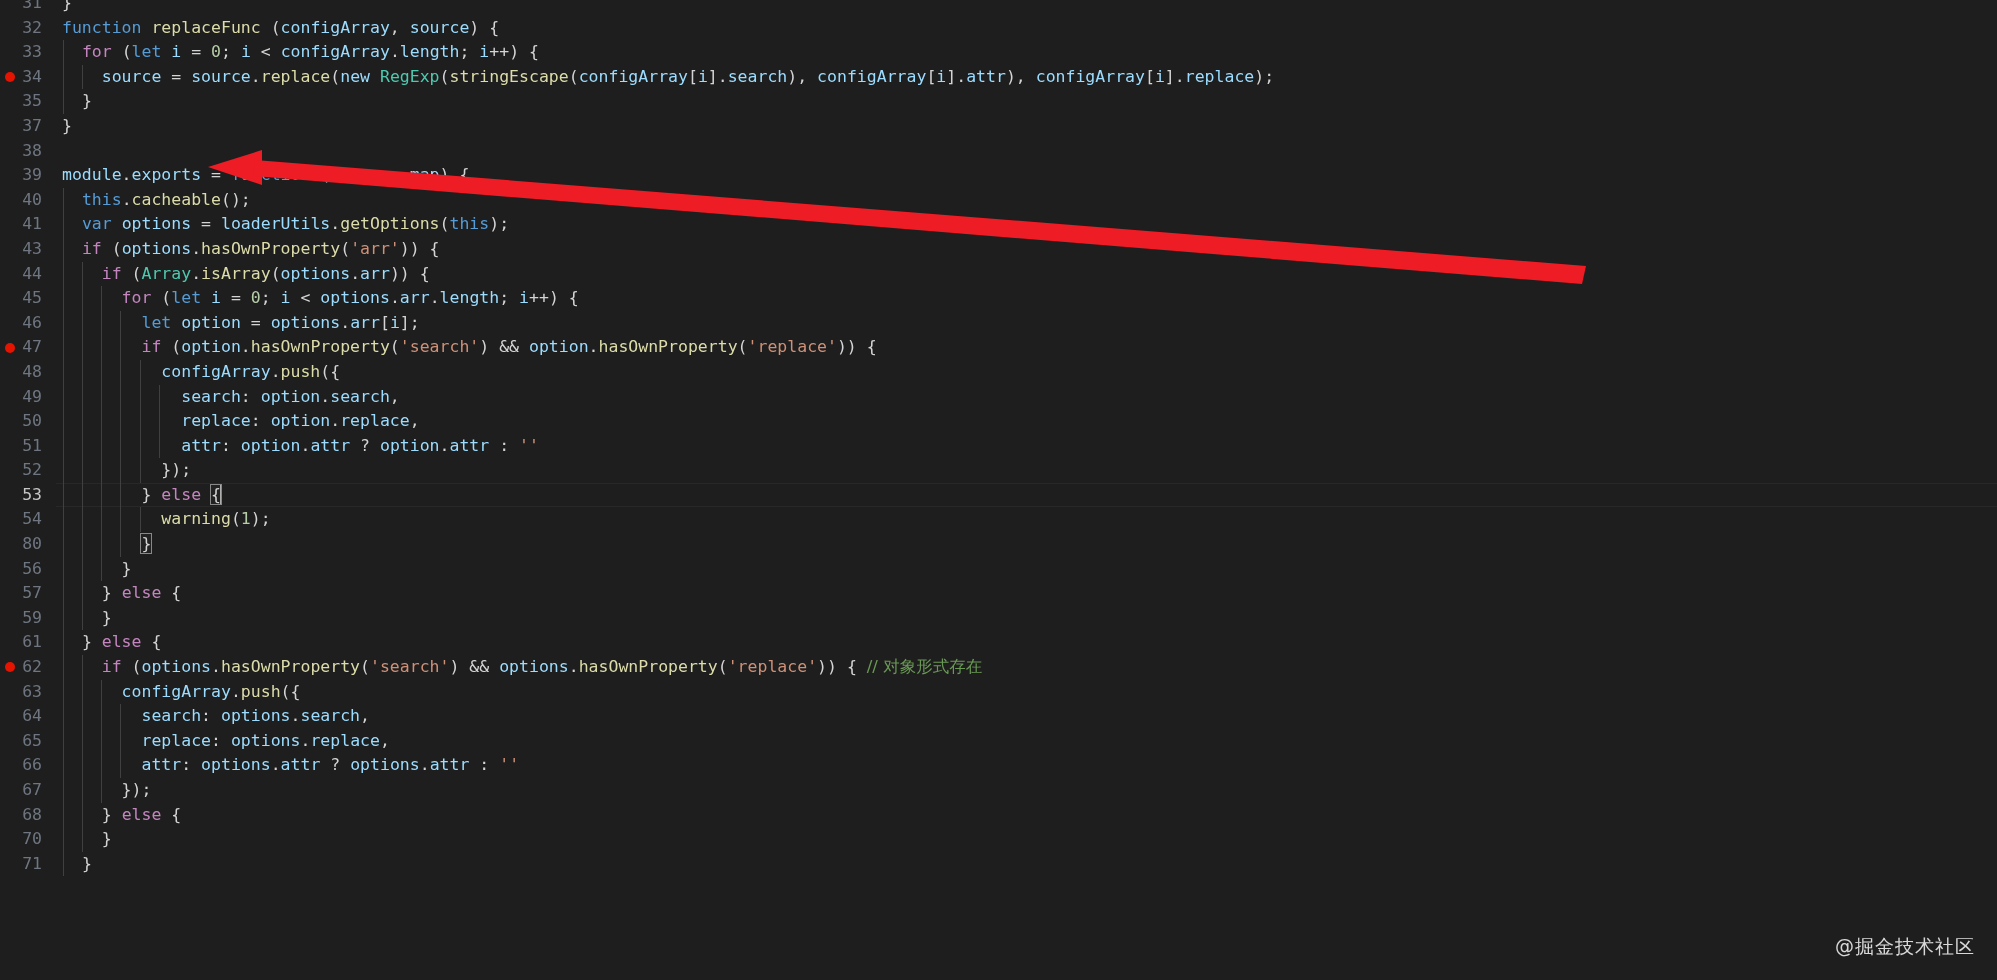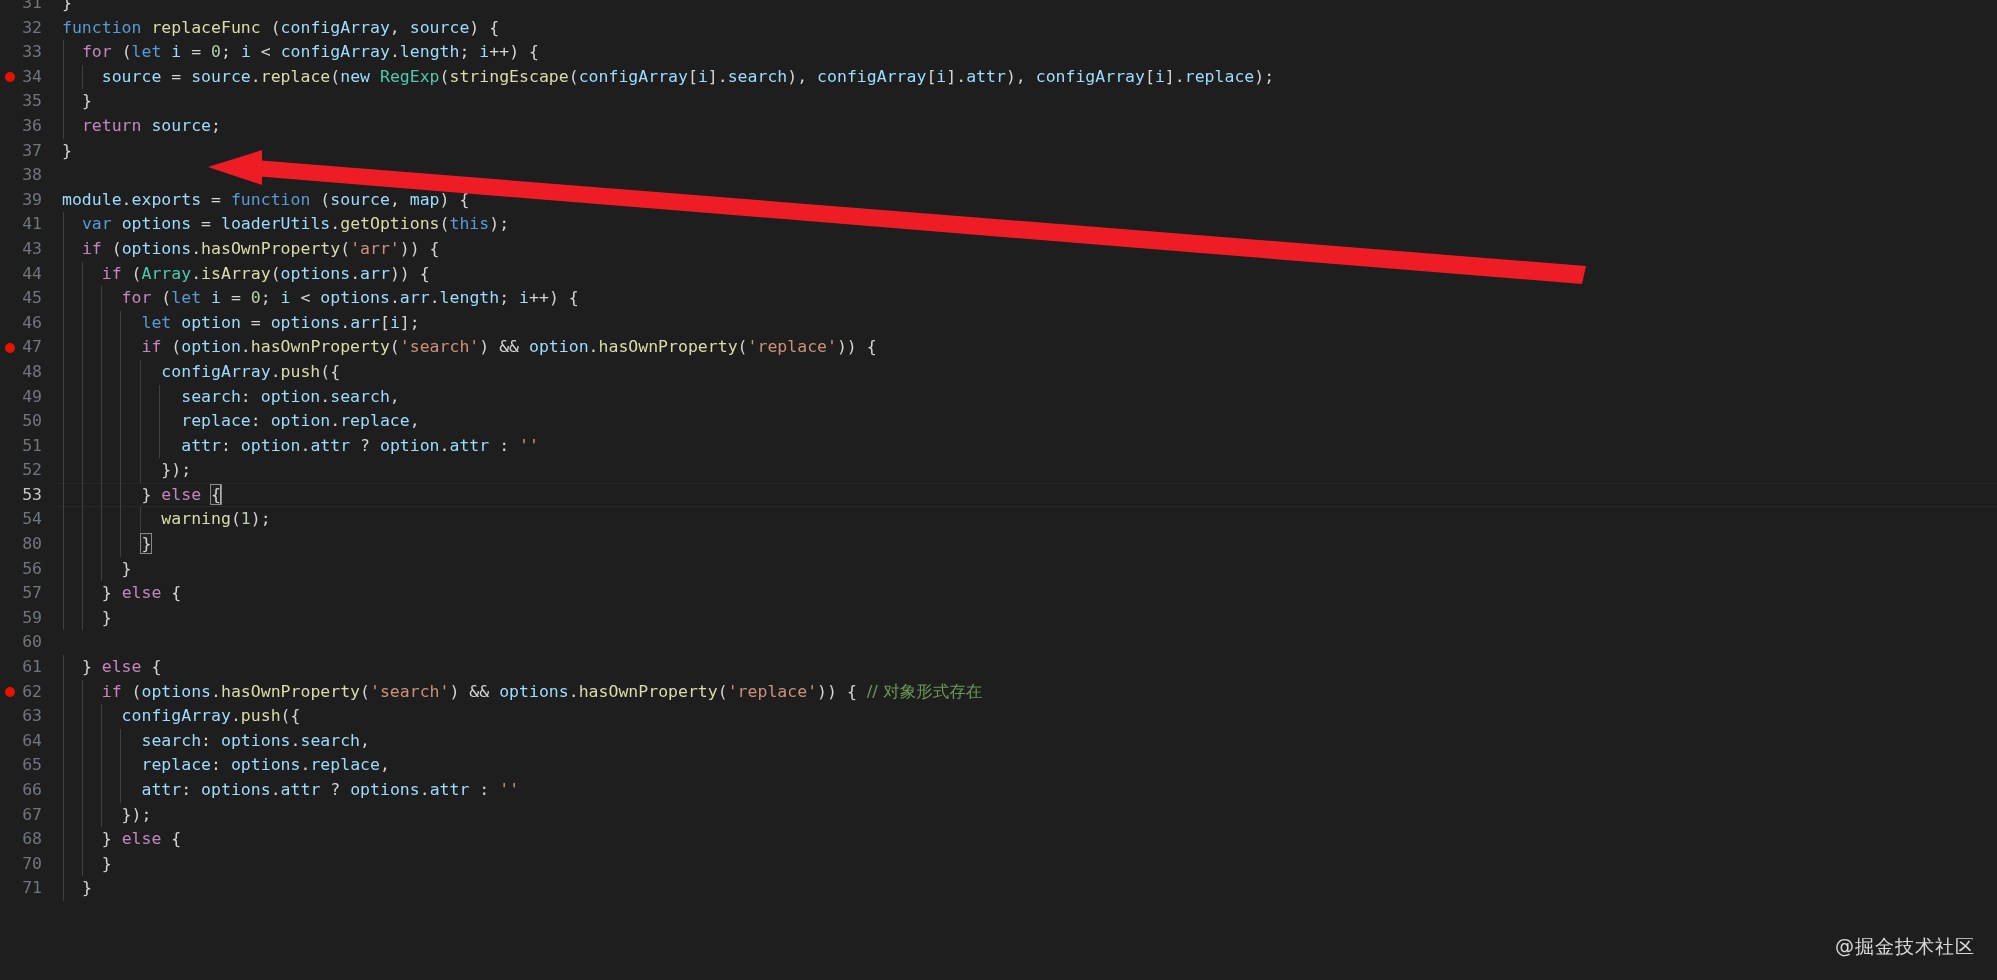--- a/index.html
+++ b/index.html
@@ -146,42 +146,41 @@
 <body>
 
 <div id="editor">
 
   <div class="code-area" id="code-area">
       <div class="row"><div class="gutter">31</div><div class="content" style="padding-left:6px"><span class="pn">}</span></div></div>
       <div class="row"><div class="gutter">32</div><div class="content" style="padding-left:6px"><span class="dcl">function</span> <span class="fn">replaceFunc</span> <span class="pn">(</span><span class="var">configArray</span><span class="pn">,</span> <span class="var">source</span><span class="pn">)</span> <span class="pn">{</span></div></div>
       <div class="row"><div class="ig" style="left:62.5px"></div><div class="gutter">33</div><div class="content" style="padding-left:6px">  <span class="kw">for</span> <span class="pn">(</span><span class="dcl">let</span> <span class="var">i</span> <span class="pn">=</span> <span class="num">0</span><span class="pn">;</span> <span class="var">i</span> <span class="pn">&lt;</span> <span class="var">configArray</span><span class="pn">.</span><span class="var">length</span><span class="pn">;</span> <span class="var">i</span><span class="pn">++)</span> <span class="pn">{</span></div></div>
       <div class="row"><div class="ig" style="left:62.5px"></div><div class="ig" style="left:81.7px"></div><div class="gutter"><span class="bp"></span>34</div><div class="content" style="padding-left:6px">    <span class="var">source</span> <span class="pn">=</span> <span class="var">source</span><span class="pn">.</span><span class="fn">replace</span><span class="pn">(</span><span class="var">new</span> <span class="typ">RegExp</span><span class="pn">(</span><span class="fn">stringEscape</span><span class="pn">(</span><span class="var">configArray</span><span class="pn">[</span><span class="var">i</span><span class="pn">].</span><span class="var">search</span><span class="pn">),</span> <span class="var">configArray</span><span class="pn">[</span><span class="var">i</span><span class="pn">].</span><span class="var">attr</span><span class="pn">),</span> <span class="var">configArray</span><span class="pn">[</span><span class="var">i</span><span class="pn">].</span><span class="var">replace</span><span class="pn">);</span></div></div>
       <div class="row"><div class="ig" style="left:62.5px"></div><div class="gutter">35</div><div class="content" style="padding-left:6px">  <span class="pn">}</span></div></div>
-      <div class="row"><div class="ig" style="left:62.5px"></div><div class="gutter">36</div><div class="content" style="padding-left:6px">  <span class="kw">return</span> <span class="var">source</span><span class="pn">;</span></div></div>
       <div class="row"><div class="gutter">37</div><div class="content" style="padding-left:6px"><span class="pn">}</span></div></div>
       <div class="row"><div class="gutter">38</div><div class="content" style="padding-left:6px"></div></div>
       <div class="row"><div class="gutter">39</div><div class="content" style="padding-left:6px"><span class="var">module</span><span class="pn">.</span><span class="var">exports</span> <span class="pn">=</span> <span class="dcl">function</span> <span class="pn">(</span><span class="var">source</span><span class="pn">,</span> <span class="var">map</span><span class="pn">)</span> <span class="pn">{</span></div></div>
+      <div class="row"><div class="ig" style="left:62.5px"></div><div class="gutter">40</div><div class="content" style="padding-left:6px">  <span class="dcl">this</span><span class="pn">.</span><span class="fn">cacheable</span><span class="pn">();</span></div></div>
       <div class="row"><div class="ig" style="left:62.5px"></div><div class="gutter">41</div><div class="content" style="padding-left:6px">  <span class="dcl">var</span> <span class="var">options</span> <span class="pn">=</span> <span class="var">loaderUtils</span><span class="pn">.</span><span class="fn">getOptions</span><span class="pn">(</span><span class="dcl">this</span><span class="pn">);</span></div></div>
       <div class="row"><div class="ig" style="left:62.5px"></div><div class="gutter">43</div><div class="content" style="padding-left:6px">  <span class="kw">if</span> <span class="pn">(</span><span class="var">options</span><span class="pn">.</span><span class="fn">hasOwnProperty</span><span class="pn">(</span><span class="str">'arr'</span><span class="pn">))</span> <span class="pn">{</span></div></div>
       <div class="row"><div class="ig" style="left:62.5px"></div><div class="ig" style="left:81.7px"></div><div class="gutter">44</div><div class="content" style="padding-left:6px">    <span class="kw">if</span> <span class="pn">(</span><span class="typ">Array</span><span class="pn">.</span><span class="fn">isArray</span><span class="pn">(</span><span class="var">options</span><span class="pn">.</span><span class="var">arr</span><span class="pn">))</span> <span class="pn">{</span></div></div>
       <div class="row"><div class="ig" style="left:62.5px"></div><div class="ig" style="left:81.7px"></div><div class="ig" style="left:101.0px"></div><div class="gutter">45</div><div class="content" style="padding-left:6px">      <span class="kw">for</span> <span class="pn">(</span><span class="dcl">let</span> <span class="var">i</span> <span class="pn">=</span> <span class="num">0</span><span class="pn">;</span> <span class="var">i</span> <span class="pn">&lt;</span> <span class="var">options</span><span class="pn">.</span><span class="var">arr</span><span class="pn">.</span><span class="var">length</span><span class="pn">;</span> <span class="var">i</span><span class="pn">++)</span> <span class="pn">{</span></div></div>
       <div class="row"><div class="ig" style="left:62.5px"></div><div class="ig" style="left:81.7px"></div><div class="ig" style="left:101.0px"></div><div class="ig" style="left:120.2px"></div><div class="gutter">46</div><div class="content" style="padding-left:6px">        <span class="dcl">let</span> <span class="var">option</span> <span class="pn">=</span> <span class="var">options</span><span class="pn">.</span><span class="var">arr</span><span class="pn">[</span><span class="var">i</span><span class="pn">];</span></div></div>
       <div class="row"><div class="ig" style="left:62.5px"></div><div class="ig" style="left:81.7px"></div><div class="ig" style="left:101.0px"></div><div class="ig" style="left:120.2px"></div><div class="gutter"><span class="bp"></span>47</div><div class="content" style="padding-left:6px">        <span class="kw">if</span> <span class="pn">(</span><span class="var">option</span><span class="pn">.</span><span class="fn">hasOwnProperty</span><span class="pn">(</span><span class="str">'search'</span><span class="pn">)</span> <span class="pn">&amp;&amp;</span> <span class="var">option</span><span class="pn">.</span><span class="fn">hasOwnProperty</span><span class="pn">(</span><span class="str">'replace'</span><span class="pn">))</span> <span class="pn">{</span></div></div>
       <div class="row"><div class="ig" style="left:62.5px"></div><div class="ig" style="left:81.7px"></div><div class="ig" style="left:101.0px"></div><div class="ig" style="left:120.2px"></div><div class="ig" style="left:139.5px"></div><div class="gutter">48</div><div class="content" style="padding-left:6px">          <span class="var">configArray</span><span class="pn">.</span><span class="fn">push</span><span class="pn">({</span></div></div>
       <div class="row"><div class="ig" style="left:62.5px"></div><div class="ig" style="left:81.7px"></div><div class="ig" style="left:101.0px"></div><div class="ig" style="left:120.2px"></div><div class="ig" style="left:139.5px"></div><div class="ig" style="left:158.7px"></div><div class="gutter">49</div><div class="content" style="padding-left:6px">            <span class="var">search</span><span class="pn">:</span> <span class="var">option</span><span class="pn">.</span><span class="var">search</span><span class="pn">,</span></div></div>
       <div class="row"><div class="ig" style="left:62.5px"></div><div class="ig" style="left:81.7px"></div><div class="ig" style="left:101.0px"></div><div class="ig" style="left:120.2px"></div><div class="ig" style="left:139.5px"></div><div class="ig" style="left:158.7px"></div><div class="gutter">50</div><div class="content" style="padding-left:6px">            <span class="var">replace</span><span class="pn">:</span> <span class="var">option</span><span class="pn">.</span><span class="var">replace</span><span class="pn">,</span></div></div>
       <div class="row"><div class="ig" style="left:62.5px"></div><div class="ig" style="left:81.7px"></div><div class="ig" style="left:101.0px"></div><div class="ig" style="left:120.2px"></div><div class="ig" style="left:139.5px"></div><div class="ig" style="left:158.7px"></div><div class="gutter">51</div><div class="content" style="padding-left:6px">            <span class="var">attr</span><span class="pn">:</span> <span class="var">option</span><span class="pn">.</span><span class="var">attr</span> <span class="pn">?</span> <span class="var">option</span><span class="pn">.</span><span class="var">attr</span> <span class="pn">:</span> <span class="str">''</span></div></div>
       <div class="row"><div class="ig" style="left:62.5px"></div><div class="ig" style="left:81.7px"></div><div class="ig" style="left:101.0px"></div><div class="ig" style="left:120.2px"></div><div class="ig" style="left:139.5px"></div><div class="gutter">52</div><div class="content" style="padding-left:6px">          <span class="pn">});</span></div></div>
       <div class="row active-line"><div class="ig" style="left:62.5px"></div><div class="ig" style="left:81.7px"></div><div class="ig" style="left:101.0px"></div><div class="ig" style="left:120.2px"></div><div class="gutter">53</div><div class="content" style="padding-left:6px">        <span class="pn">}</span> <span class="kw">else</span> <span class="bmatch"><span class="pn">{</span></span><span class="cursor"></span></div></div>
       <div class="row"><div class="ig" style="left:62.5px"></div><div class="ig" style="left:81.7px"></div><div class="ig" style="left:101.0px"></div><div class="ig" style="left:120.2px"></div><div class="ig" style="left:139.5px"></div><div class="gutter">54</div><div class="content" style="padding-left:6px">          <span class="fn">warning</span><span class="pn">(</span><span class="num">1</span><span class="pn">);</span></div></div>
       <div class="row"><div class="ig" style="left:62.5px"></div><div class="ig" style="left:81.7px"></div><div class="ig" style="left:101.0px"></div><div class="ig" style="left:120.2px"></div><div class="gutter">80</div><div class="content" style="padding-left:6px">        <span class="bmatch"><span class="pn">}</span></span></div></div>
       <div class="row"><div class="ig" style="left:62.5px"></div><div class="ig" style="left:81.7px"></div><div class="ig" style="left:101.0px"></div><div class="gutter">56</div><div class="content" style="padding-left:6px">      <span class="pn">}</span></div></div>
       <div class="row"><div class="ig" style="left:62.5px"></div><div class="ig" style="left:81.7px"></div><div class="gutter">57</div><div class="content" style="padding-left:6px">    <span class="pn">}</span> <span class="kw">else</span> <span class="pn">{</span></div></div>
       <div class="row"><div class="ig" style="left:62.5px"></div><div class="ig" style="left:81.7px"></div><div class="gutter">59</div><div class="content" style="padding-left:6px">    <span class="pn">}</span></div></div>
-      <div class="row"><div class="gutter">60</div><div class="content" style="padding-left:6px"></div></div>
       <div class="row"><div class="ig" style="left:62.5px"></div><div class="gutter">61</div><div class="content" style="padding-left:6px">  <span class="pn">}</span> <span class="kw">else</span> <span class="pn">{</span></div></div>
       <div class="row"><div class="ig" style="left:62.5px"></div><div class="ig" style="left:81.7px"></div><div class="gutter"><span class="bp"></span>62</div><div class="content" style="padding-left:6px">    <span class="kw">if</span> <span class="pn">(</span><span class="var">options</span><span class="pn">.</span><span class="fn">hasOwnProperty</span><span class="pn">(</span><span class="str">'search'</span><span class="pn">)</span> <span class="pn">&amp;&amp;</span> <span class="var">options</span><span class="pn">.</span><span class="fn">hasOwnProperty</span><span class="pn">(</span><span class="str">'replace'</span><span class="pn">))</span> <span class="pn">{</span> <span class="cmt">// 对象形式存在</span></div></div>
       <div class="row"><div class="ig" style="left:62.5px"></div><div class="ig" style="left:81.7px"></div><div class="ig" style="left:101.0px"></div><div class="gutter">63</div><div class="content" style="padding-left:6px">      <span class="var">configArray</span><span class="pn">.</span><span class="fn">push</span><span class="pn">({</span></div></div>
       <div class="row"><div class="ig" style="left:62.5px"></div><div class="ig" style="left:81.7px"></div><div class="ig" style="left:101.0px"></div><div class="ig" style="left:120.2px"></div><div class="gutter">64</div><div class="content" style="padding-left:6px">        <span class="var">search</span><span class="pn">:</span> <span class="var">options</span><span class="pn">.</span><span class="var">search</span><span class="pn">,</span></div></div>
       <div class="row"><div class="ig" style="left:62.5px"></div><div class="ig" style="left:81.7px"></div><div class="ig" style="left:101.0px"></div><div class="ig" style="left:120.2px"></div><div class="gutter">65</div><div class="content" style="padding-left:6px">        <span class="var">replace</span><span class="pn">:</span> <span class="var">options</span><span class="pn">.</span><span class="var">replace</span><span class="pn">,</span></div></div>
       <div class="row"><div class="ig" style="left:62.5px"></div><div class="ig" style="left:81.7px"></div><div class="ig" style="left:101.0px"></div><div class="ig" style="left:120.2px"></div><div class="gutter">66</div><div class="content" style="padding-left:6px">        <span class="var">attr</span><span class="pn">:</span> <span class="var">options</span><span class="pn">.</span><span class="var">attr</span> <span class="pn">?</span> <span class="var">options</span><span class="pn">.</span><span class="var">attr</span> <span class="pn">:</span> <span class="str">''</span></div></div>
       <div class="row"><div class="ig" style="left:62.5px"></div><div class="ig" style="left:81.7px"></div><div class="ig" style="left:101.0px"></div><div class="gutter">67</div><div class="content" style="padding-left:6px">      <span class="pn">});</span></div></div>
       <div class="row"><div class="ig" style="left:62.5px"></div><div class="ig" style="left:81.7px"></div><div class="gutter">68</div><div class="content" style="padding-left:6px">    <span class="pn">}</span> <span class="kw">else</span> <span class="pn">{</span></div></div>
       <div class="row"><div class="ig" style="left:62.5px"></div><div class="ig" style="left:81.7px"></div><div class="gutter">70</div><div class="content" style="padding-left:6px">    <span class="pn">}</span></div></div>
       <div class="row"><div class="ig" style="left:62.5px"></div><div class="gutter">71</div><div class="content" style="padding-left:6px">  <span class="pn">}</span></div></div>

